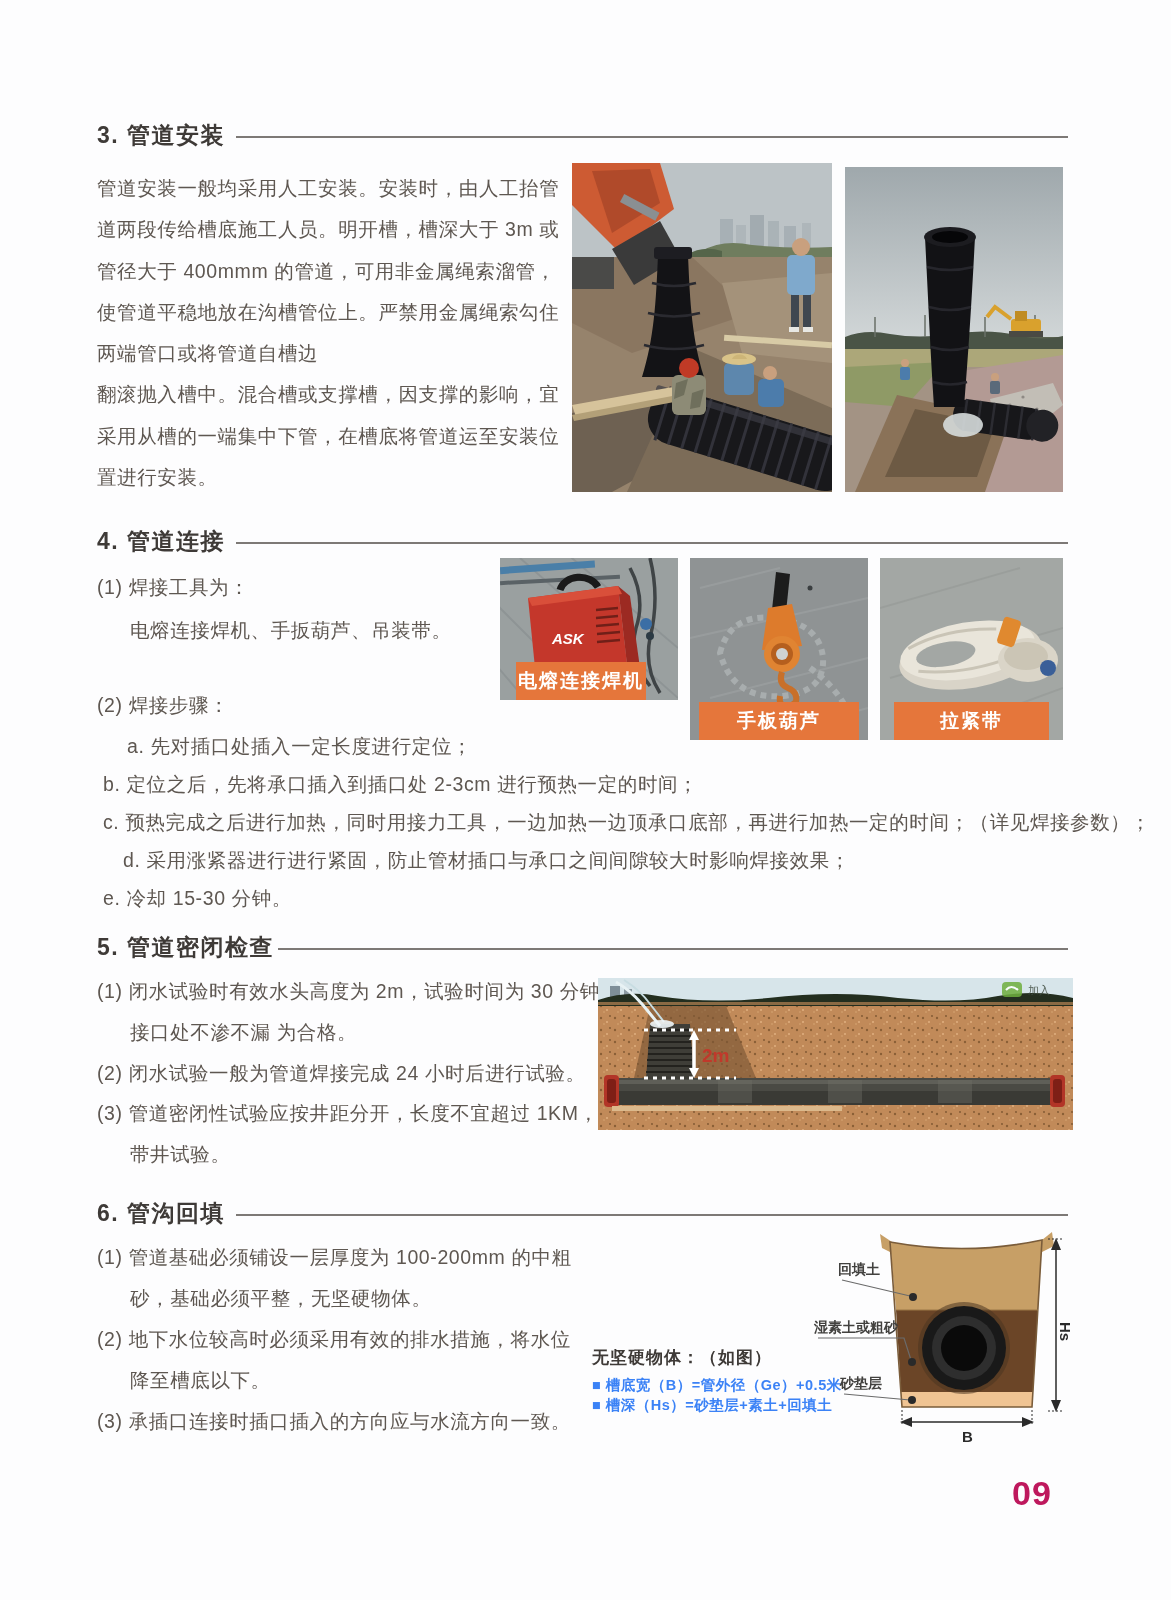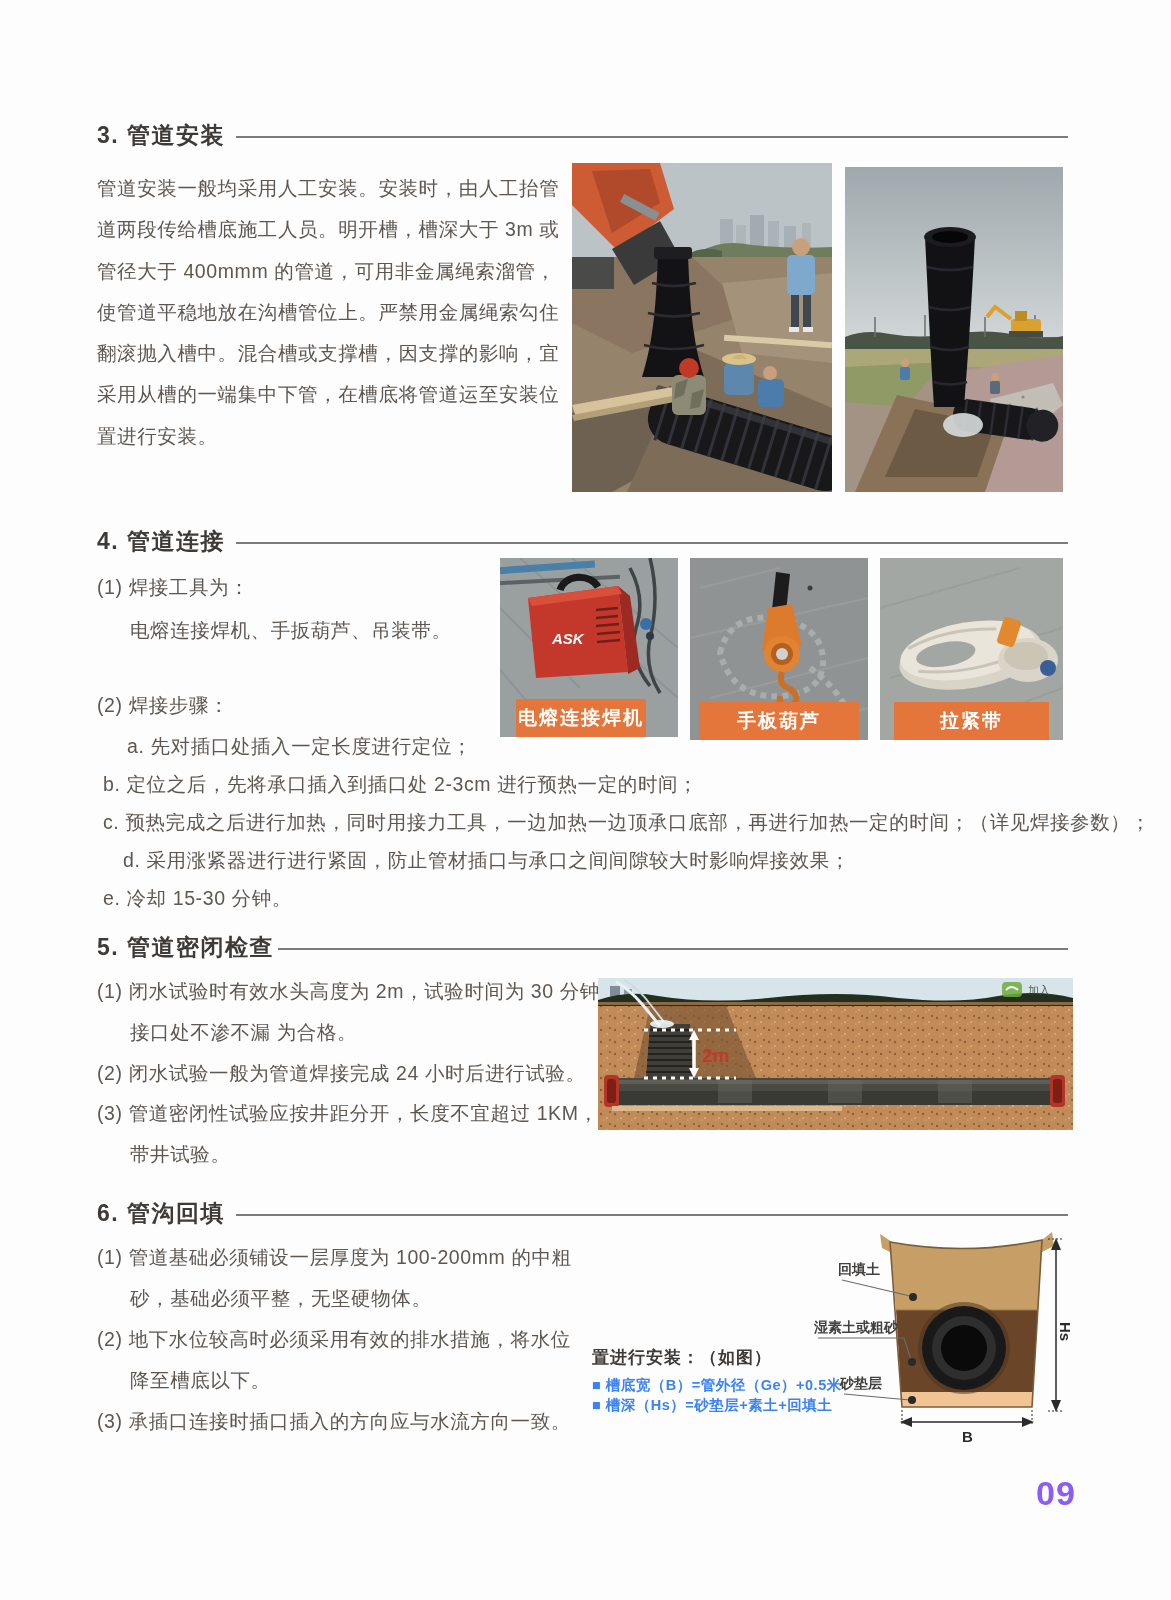--- a/index.html
+++ b/index.html
@@ -33,38 +33,38 @@
   }
   .note-title{
     position:absolute; font-size:17px; font-weight:bold; color:#3e3a37;
     letter-spacing:1px; white-space:nowrap;
   }
   .note-bullet{
     position:absolute; font-size:14.5px; font-weight:bold; color:#3b82f6;
     letter-spacing:0.5px; white-space:nowrap;
   }
   .page-num{
-    position:absolute; font-size:34px; font-weight:bold; color:#8b5cf6;
+    position:absolute; font-size:34px; font-weight:bold; color:#be185d;
     letter-spacing:1px;
-    margin-left:24px;
   }
 </style>
 </head>
 <body>
 
 <div id="page">
 
   <div class="h2" style="left:97px; top:120px;">3. 管道安装</div>
   <div class="rule" style="left:236px; top:136px; width:832px;"></div>
 
   <div class="para" style="left:97px; top:168px;">
     <div>管道安装一般均采用人工安装。安装时，由人工抬管</div>
     <div>道两段传给槽底施工人员。明开槽，槽深大于 3m 或</div>
     <div>管径大于 400mmm 的管道，可用非金属绳索溜管，</div>
     <div>使管道平稳地放在沟槽管位上。严禁用金属绳索勾住</div>
+    <div>两端管口或将管道自槽边</div>
     <div>翻滚抛入槽中。混合槽或支撑槽，因支撑的影响，宜</div>
     <div>采用从槽的一端集中下管，在槽底将管道运至安装位</div>
     <div>置进行安装。</div>
   </div>
 
   <div class="photo" style="left:572px; top:163px; width:260px; height:329px;">
     <svg width="260" height="329" viewBox="0 0 260 329">
       <rect x="0" y="0" width="260" height="329" fill="#bcc3c6"></rect>
 
       <rect x="148" y="56" width="13" height="30" fill="#a7b0b5"></rect>
@@ -190,21 +190,21 @@
   <div class="body-t" style="left:97px; top:574px;">(1) 焊接工具为：</div>
   <div class="body-t" style="left:130px; top:617px;">电熔连接焊机、手扳葫芦、吊装带。</div>
   <div class="body-t" style="left:97px; top:692px;">(2) 焊接步骤：</div>
 
   <div class="body-t" style="left:127px; top:733px;">a. 先对插口处插入一定长度进行定位；</div>
   <div class="body-t" style="left:103px; top:771px;">b. 定位之后，先将承口插入到插口处 2-3cm 进行预热一定的时间；</div>
   <div class="body-t" style="left:103px; top:809px;">c. 预热完成之后进行加热，同时用接力工具，一边加热一边顶承口底部，再进行加热一定的时间；（详见焊接参数）；</div>
   <div class="body-t" style="left:103px; top:847px;margin-left:20px;">d. 采用涨紧器进行进行紧固，防止管材插口与承口之间间隙较大时影响焊接效果；</div>
   <div class="body-t" style="left:103px; top:885px;">e. 冷却 15-30 分钟。</div>
 
-  <div class="photo" style="left:500px; top:558px; width:178px; height:179px;">
+  <div class="photo" style="left:500px; top:558px; width:178px; height:142px;">
     <svg width="178" height="182" viewBox="0 0 178 182">
       <rect x="0" y="0" width="178" height="182" fill="#9aa0a0"></rect>
       <path d="M-10,40 L80,130 M20,0 L178,140 M60,-10 L178,90 M-10,100 L60,182" stroke="#878d8f" stroke-width="2" opacity="0.6"></path>
       <rect x="0" y="6" width="95" height="7" fill="#4a7fa8" transform="rotate(-4 45 10)"></rect>
       <rect x="0" y="20" width="120" height="4" fill="#5a6266" transform="rotate(-3 60 22)"></rect>
       <path d="M130,10 q16,30 6,60 q-8,30 14,58 M150,0 q10,40 0,80 q-6,30 10,55" stroke="#3f4446" stroke-width="3.5" fill="none"></path>
 
       <polygon points="118,28 130,38 140,110 128,116" fill="#9c2a22"></polygon>
       <polygon points="28,40 118,28 128,114 36,120" fill="#c4372b"></polygon>
       <polygon points="28,40 118,28 122,36 32,48" fill="#d94f3a"></polygon>
@@ -320,21 +320,21 @@
 
   <div class="h2" style="left:97px; top:1198px;">6. 管沟回填</div>
   <div class="rule" style="left:236px; top:1214px; width:832px;"></div>
 
   <div class="body-t" style="left:97px; top:1244px;">(1) 管道基础必须铺设一层厚度为 100-200mm 的中粗</div>
   <div class="body-t" style="left:130px; top:1285px;">砂，基础必须平整，无坚硬物体。</div>
   <div class="body-t" style="left:97px; top:1326px;">(2) 地下水位较高时必须采用有效的排水措施，将水位</div>
   <div class="body-t" style="left:130px; top:1367px;">降至槽底以下。</div>
   <div class="body-t" style="left:97px; top:1408px;">(3) 承插口连接时插口插入的方向应与水流方向一致。</div>
 
-  <div class="note-title" style="left:592px; top:1346px;">置进行安装：（如图）</div>
+  <div class="note-title" style="left:592px; top:1346px;">无坚硬物体：（如图）</div>
   <div class="note-bullet" style="left:592px; top:1376px;">■ 槽底宽（B）=管外径（Ge）+0.5米</div>
   <div class="note-bullet" style="left:592px; top:1396px;">■ 槽深（Hs）=砂垫层+素土+回填土</div>
 
   <div class="abs" style="left:812px; top:1208px; width:262px; height:245px;">
     <svg width="262" height="245" viewBox="0 0 262 245">
 
       <polygon points="68,26 80,34 82,46 70,40" fill="#c79f66"></polygon>
       <polygon points="240,24 230,32 230,44 242,38" fill="#c79f66"></polygon>
 
       <path d="M78,34 Q155,48 230,32 L226,102 L84,102 Z" fill="#c79f66"></path>

